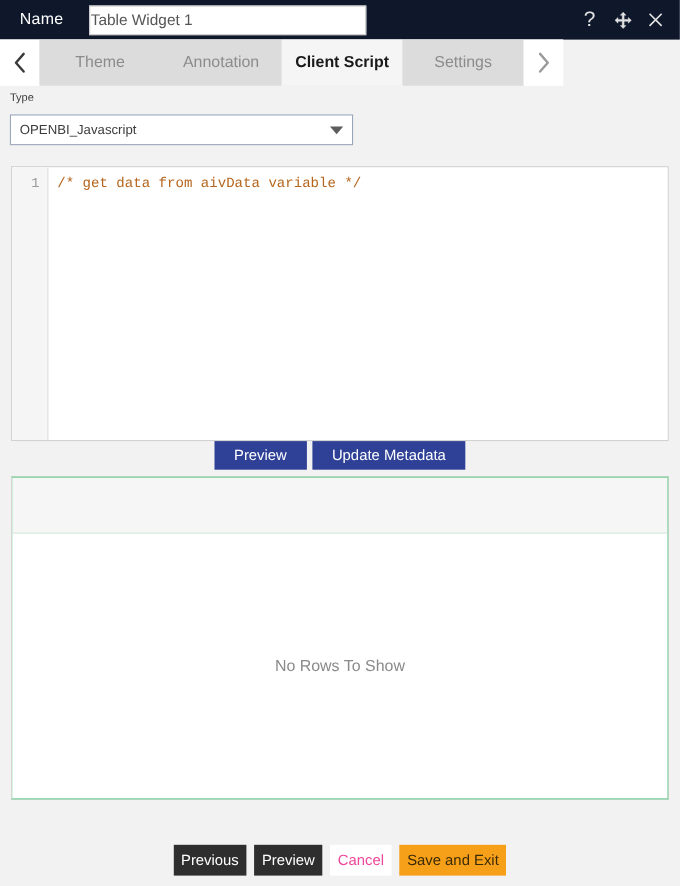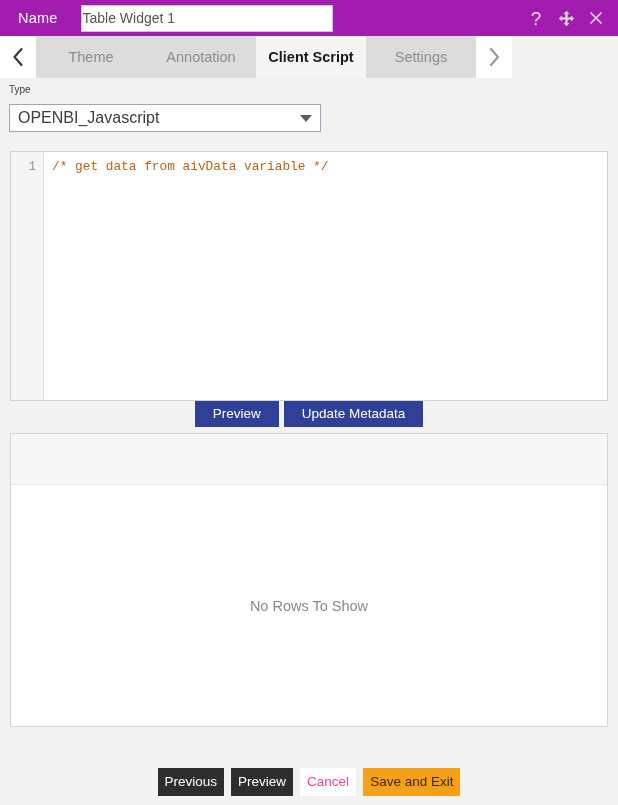--- a/index.html
+++ b/index.html
@@ -14,21 +14,21 @@
     overflow: hidden;
     position: relative;
     -webkit-font-smoothing: antialiased;
   }
 
   
   .titlebar {
     position: absolute;
     left: 0; top: 0;
     width: 618px; height: 36px;
-    background: #a21caf;
+    background: #0f172a;
     display: flex;
     align-items: center;
     box-sizing: border-box;
     padding: 0 12px 0 18px;
   }
   .title-label {
     color: #ffffff;
     font-size: 14.5px;
     letter-spacing: .2px;
     white-space: nowrap;
@@ -131,21 +131,21 @@
   .type-select {
     position: absolute;
     left: 9px; top: 26px;
     width: 312px; height: 28px;
     background: #ffffff;
     border: 1px solid #9aa6bb;
     box-sizing: border-box;
     display: flex;
     align-items: center;
     padding: 0 8px;
-    font-size: 16px;
+    font-size: 12px;
     color: #3c3c3c;
     cursor: pointer;
   }
   .type-select .caret {
     margin-left: auto;
     width: 0; height: 0;
     border-left: 6px solid transparent;
     border-right: 6px solid transparent;
     border-top: 7px solid #5d5d5d;
   }

